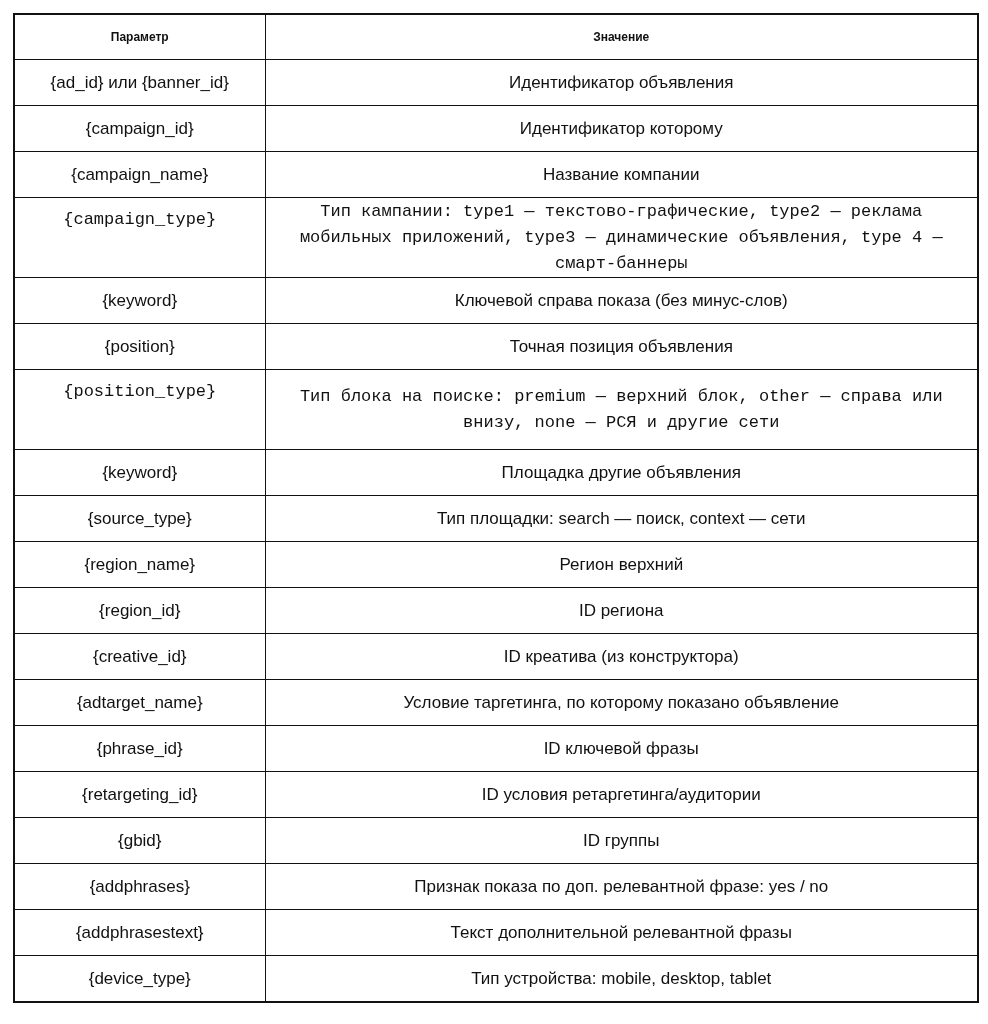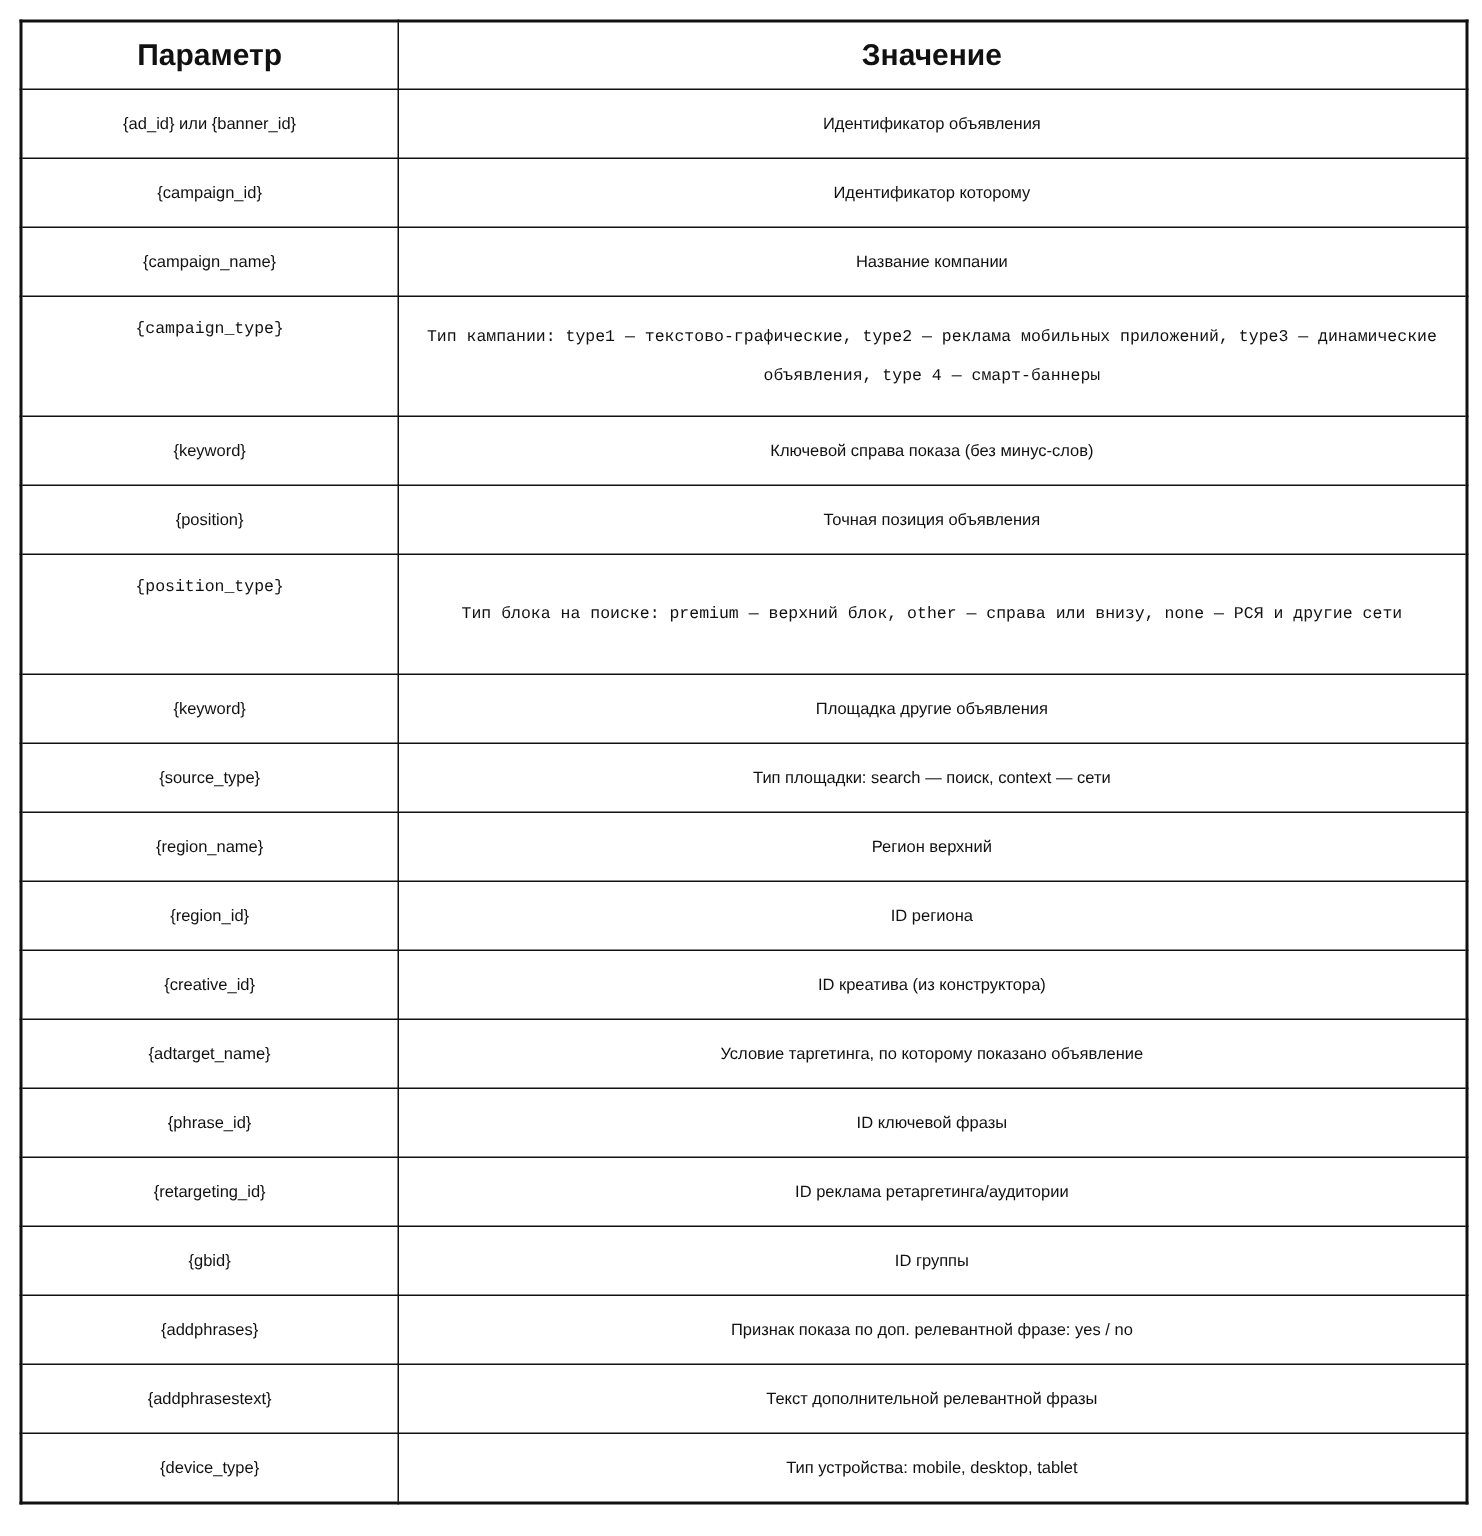--- a/index.html
+++ b/index.html
@@ -1,22 +1,22 @@
 <!DOCTYPE html>
 <html><head>
 <meta charset="utf-8">
 <style>
   html, body { margin:0; padding:0; background:#ffffff; }
   body { width:988px; height:1024px; position:relative; overflow:hidden;
          font-family:"Liberation Sans", "DejaVu Sans", sans-serif; color:#111; }
   table { position:absolute; left:13px; top:13px; width:966px;
           border-collapse:collapse; border:2px solid #111; }
-  th, td { border:1.6px solid #111; text-align:center; font-size:11px;
+  th, td { border:1.6px solid #111; text-align:center; font-size:17px;
            line-height:26px; padding:0 10px; }
-  th { height:44px; font-weight:bold; font-size:20px; }
+  th { height:44px; font-weight:bold; font-size:12px; }
   td { height:45px; vertical-align:middle; }
   td.tall { height:70px;font-family:Liberation Mono, monospace; }
   td.tall.p { vertical-align:top; padding-top:9px; }
   col.c1 { width:251px; }
 </style>
 </head>
 <body>
 
 <table>
   <colgroup>
@@ -81,21 +81,21 @@
       <tr>
         <td>{adtarget_name}</td>
         <td>Условие таргетинга, по которому показано объявление</td>
       </tr>
       <tr>
         <td>{phrase_id}</td>
         <td>ID ключевой фразы</td>
       </tr>
       <tr>
         <td>{retargeting_id}</td>
-        <td>ID реклама ретаргетинга/аудитории</td>
+        <td>ID условия ретаргетинга/аудитории</td>
       </tr>
       <tr>
         <td>{gbid}</td>
         <td>ID группы</td>
       </tr>
       <tr>
         <td>{addphrases}</td>
         <td>Признак показа по доп. релевантной фразе: yes / no</td>
       </tr>
       <tr>

